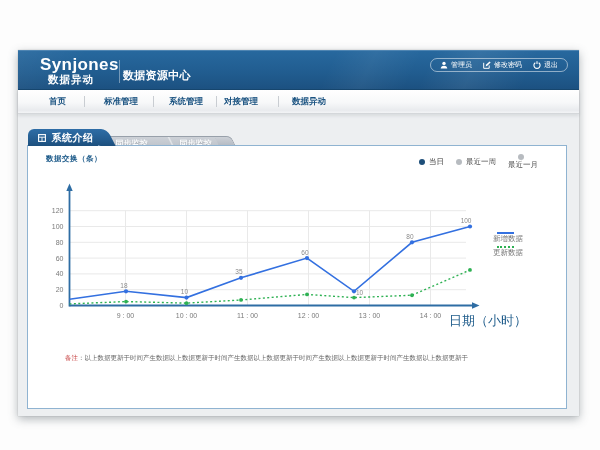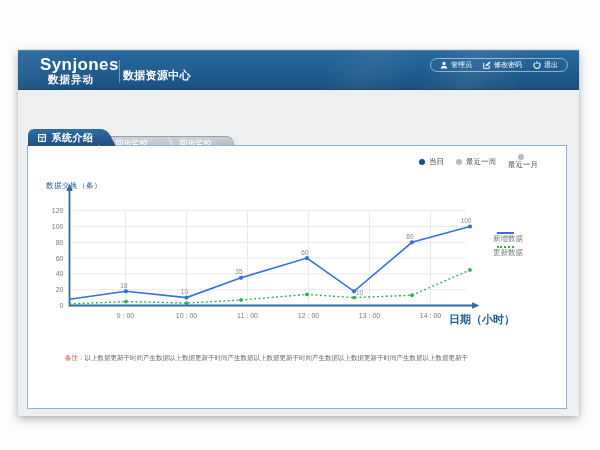--- a/index.html
+++ b/index.html
@@ -78,22 +78,22 @@
   .panel { position:absolute; left:9px; top:95px; width:540px; height:264px;
     background:#fff; border:1px solid #8fb3d1; }
 
   .radio-row { position:absolute; left:391px; top:8px; display:flex; align-items:center; font-size:7.5px; color:#555; }
   .radio-item { display:flex; align-items:center; cursor:pointer; margin-right:12px; }
   .radio-item:last-child { margin-right:0;flex-direction:column; }
   .radio-dot { width:6px; height:6px; border-radius:50%; background:#b7bbc0; margin-right:4px; }
   .radio-item.sel .radio-dot { background:#1d4e79; }
   .radio-item.sel { color:#333; }
 
-  .y-title { position:absolute; left:18px; top:35px; font-size:7.5px; color:#1f5c8b; font-weight:normal; letter-spacing:.5px; }
-  .x-title { position:absolute; left:421px; top:166px; font-size:11px; color:#1f5c8b; font-weight:bold;text-align:center; }
+  .y-title { position:absolute; left:18px; top:8px; font-size:7.5px; color:#1f5c8b; font-weight:bold; letter-spacing:.5px; }
+  .x-title { position:absolute; left:421px; top:166px; font-size:13px; color:#1f5c8b; font-weight:normal;text-align:center; }
 
   .chart-svg { position:absolute; left:0; top:0; }
 
   .legend { position:absolute; left:465px; top:86px; }
   .legend-item { display:flex; align-items:center; height:14px; cursor:pointer;flex-direction:column; }
   .legend-line { width:17px; height:0; margin-right:5px; }
   .legend-item .lg0 { border-top:2px solid #3370e0; }
   .legend-item .lg1 { border-top:2px dotted #2eb153; }
   .legend-label { font-size:7.5px; color:#777; }
 
@@ -140,20 +140,31 @@
             <svg width="8" height="8" viewBox="0 0 8 8">
                 <path d="M2.3 1.7 A3.1 3.1 0 1 0 5.7 1.7" fill="none" stroke="#fff" stroke-width="1.1"></path>
                 <line x1="4" y1="0.2" x2="4" y2="3" stroke="#fff" stroke-width="1.1"></line>
               </svg>
           </span>
           <span>退出</span>
         </span>
       </div>
     </div>
 
+    <div class="nav">
+      <span class="nav-item">首页</span>
+      <span class="nav-item">标准管理</span>
+      <span class="nav-item">系统管理</span>
+      <span class="nav-item">对接管理</span>
+      <span class="nav-item">数据异动</span>
+      <span class="nav-sep"></span>
+      <span class="nav-sep"></span>
+      <span class="nav-sep"></span>
+      <span class="nav-sep"></span>
+    </div>
 
     <div class="tab-gray">
       <span class="tab-inactive t2">同步监控</span>
       <span class="tab-gray-sep"></span>
       <span class="tab-inactive t3">同步监控</span>
     </div>
     <div class="tab-active">
       <span class="ticon">
         <svg width="8" height="8" viewBox="0 0 8 8">
             <rect x="0.6" y="0.6" width="6.8" height="6.8" fill="none" stroke="#fff" stroke-width="1.1"></rect>

